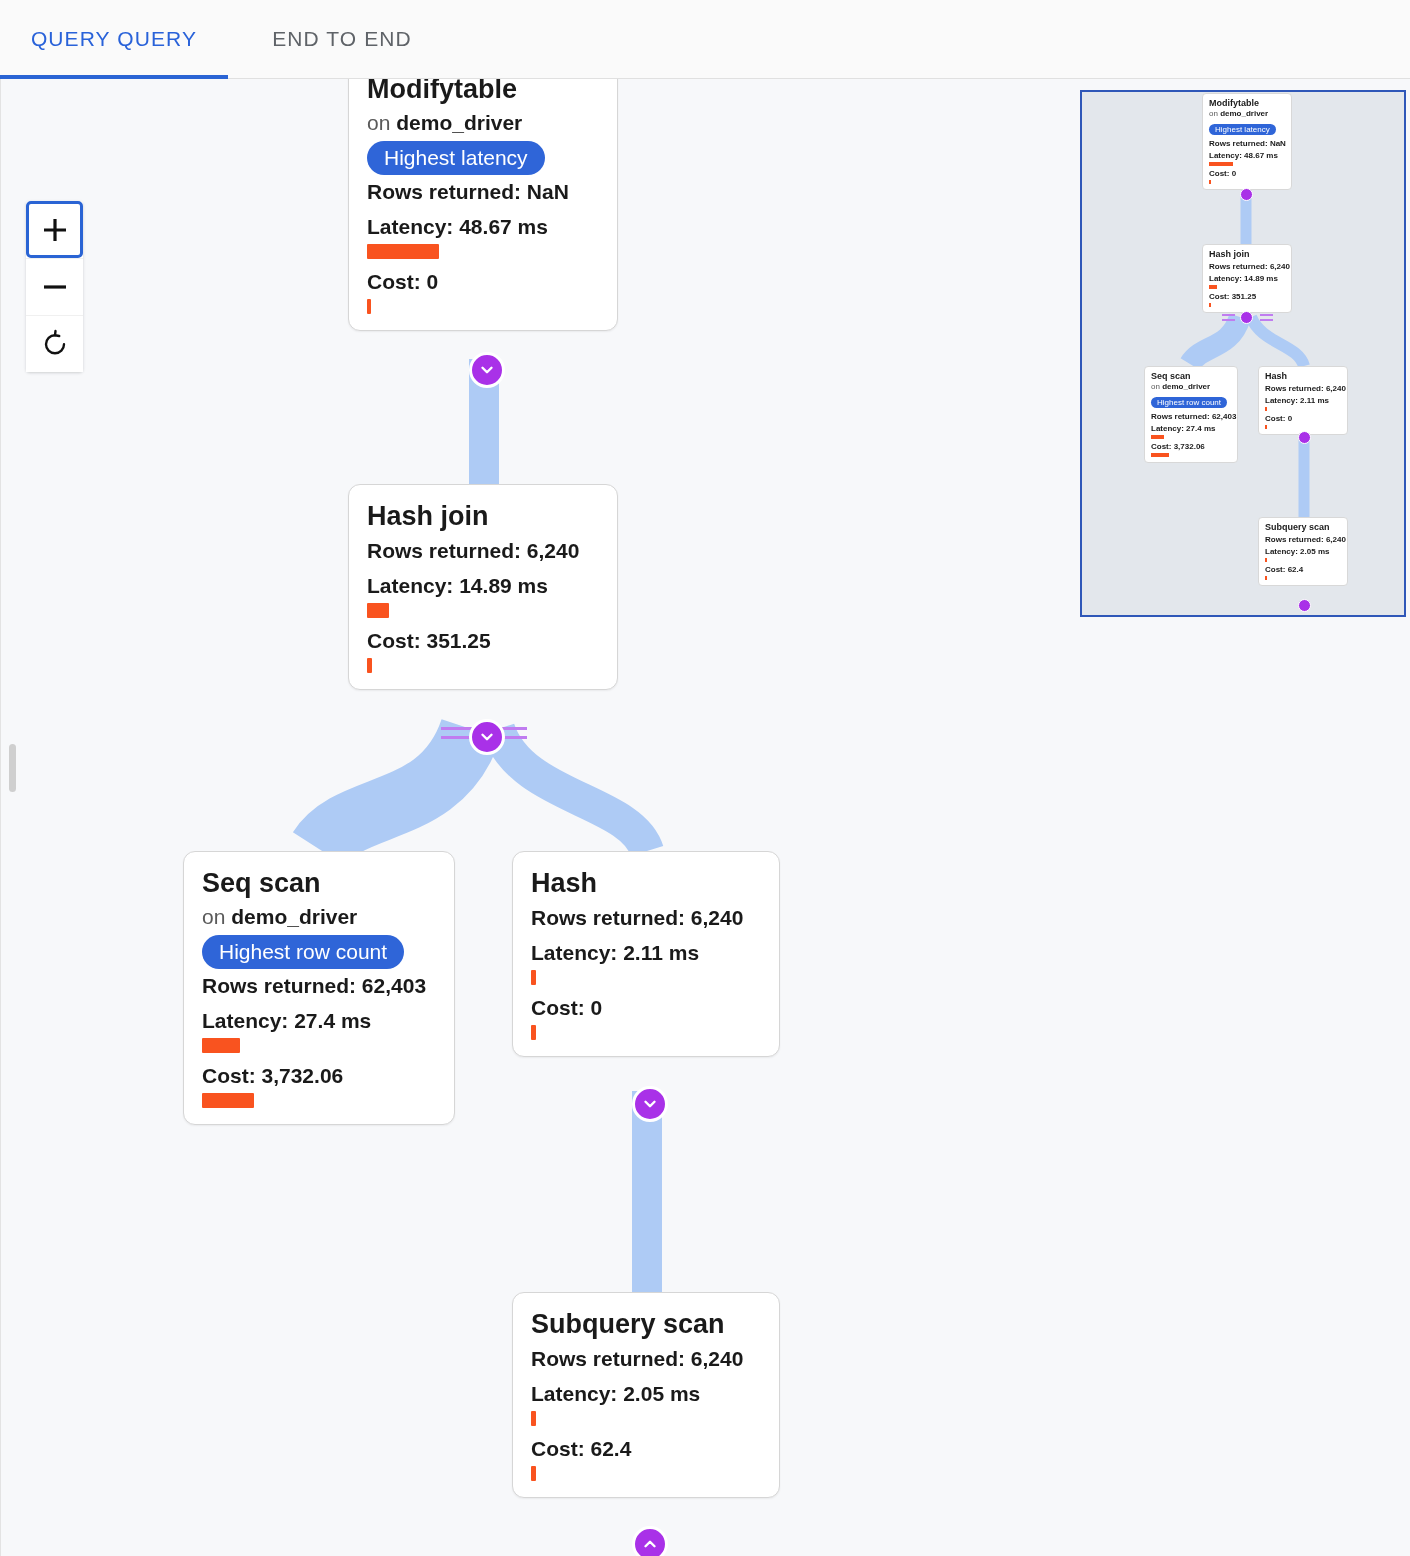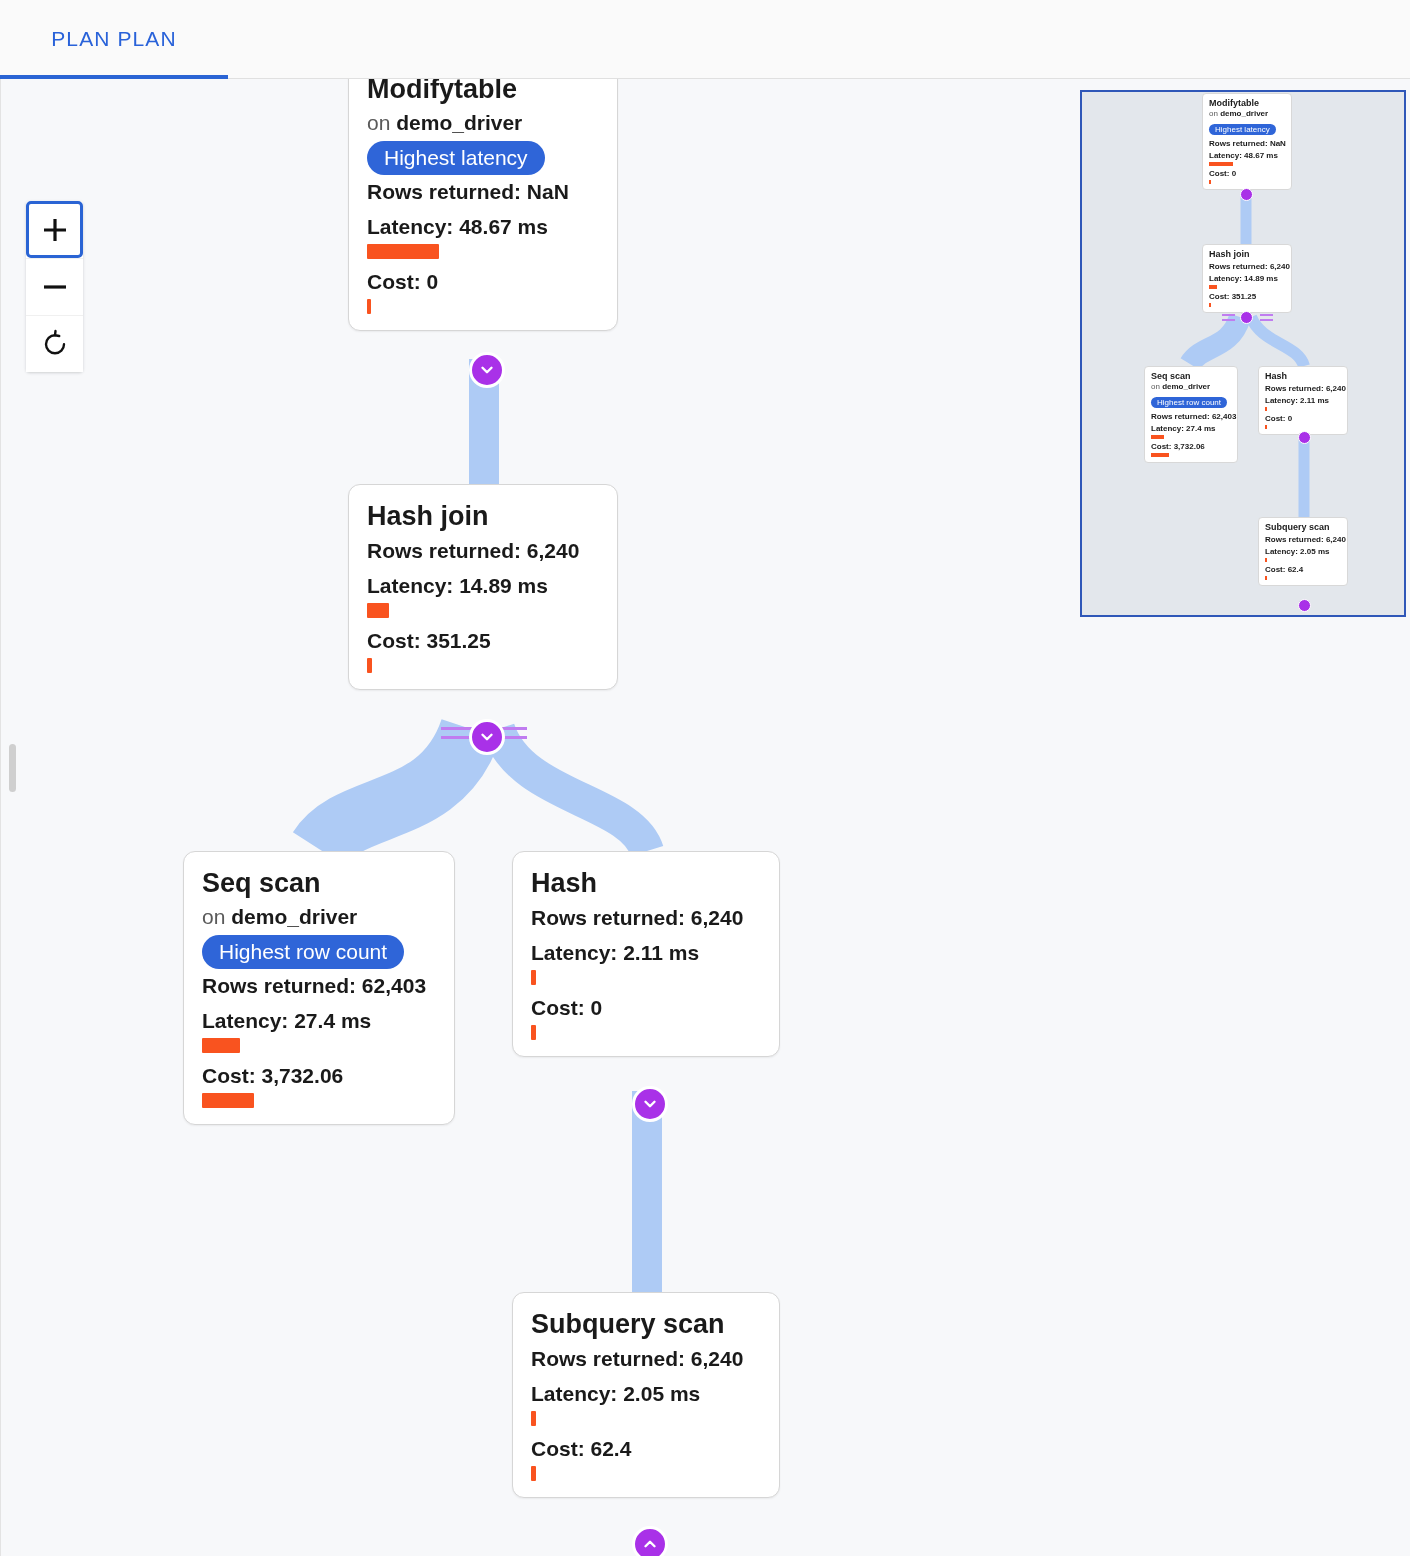--- a/index.html
+++ b/index.html
@@ -244,21 +244,22 @@
     border: 1.5px solid #ffffff;
     z-index: 6;
     box-sizing: content-box;
   }
   .mm-rail { position: absolute; height: 1.5px; background: #c07cf0; z-index: 5; }
 </style>
 </head>
 <body>
 
 <div class="tabbar">
-  <button class="tab tab-query">PLAN PLAN</button>
+  <button class="tab tab-query">QUERY QUERY</button>
+  <button class="tab tab-e2e">END TO END</button>
   <div class="tab-underline"></div>
 </div>
 
 <div class="canvas">
 
   <div class="drag-handle"></div>
 
 
   <div class="zoom-controls">
     <button class="zoom-btn focused">

